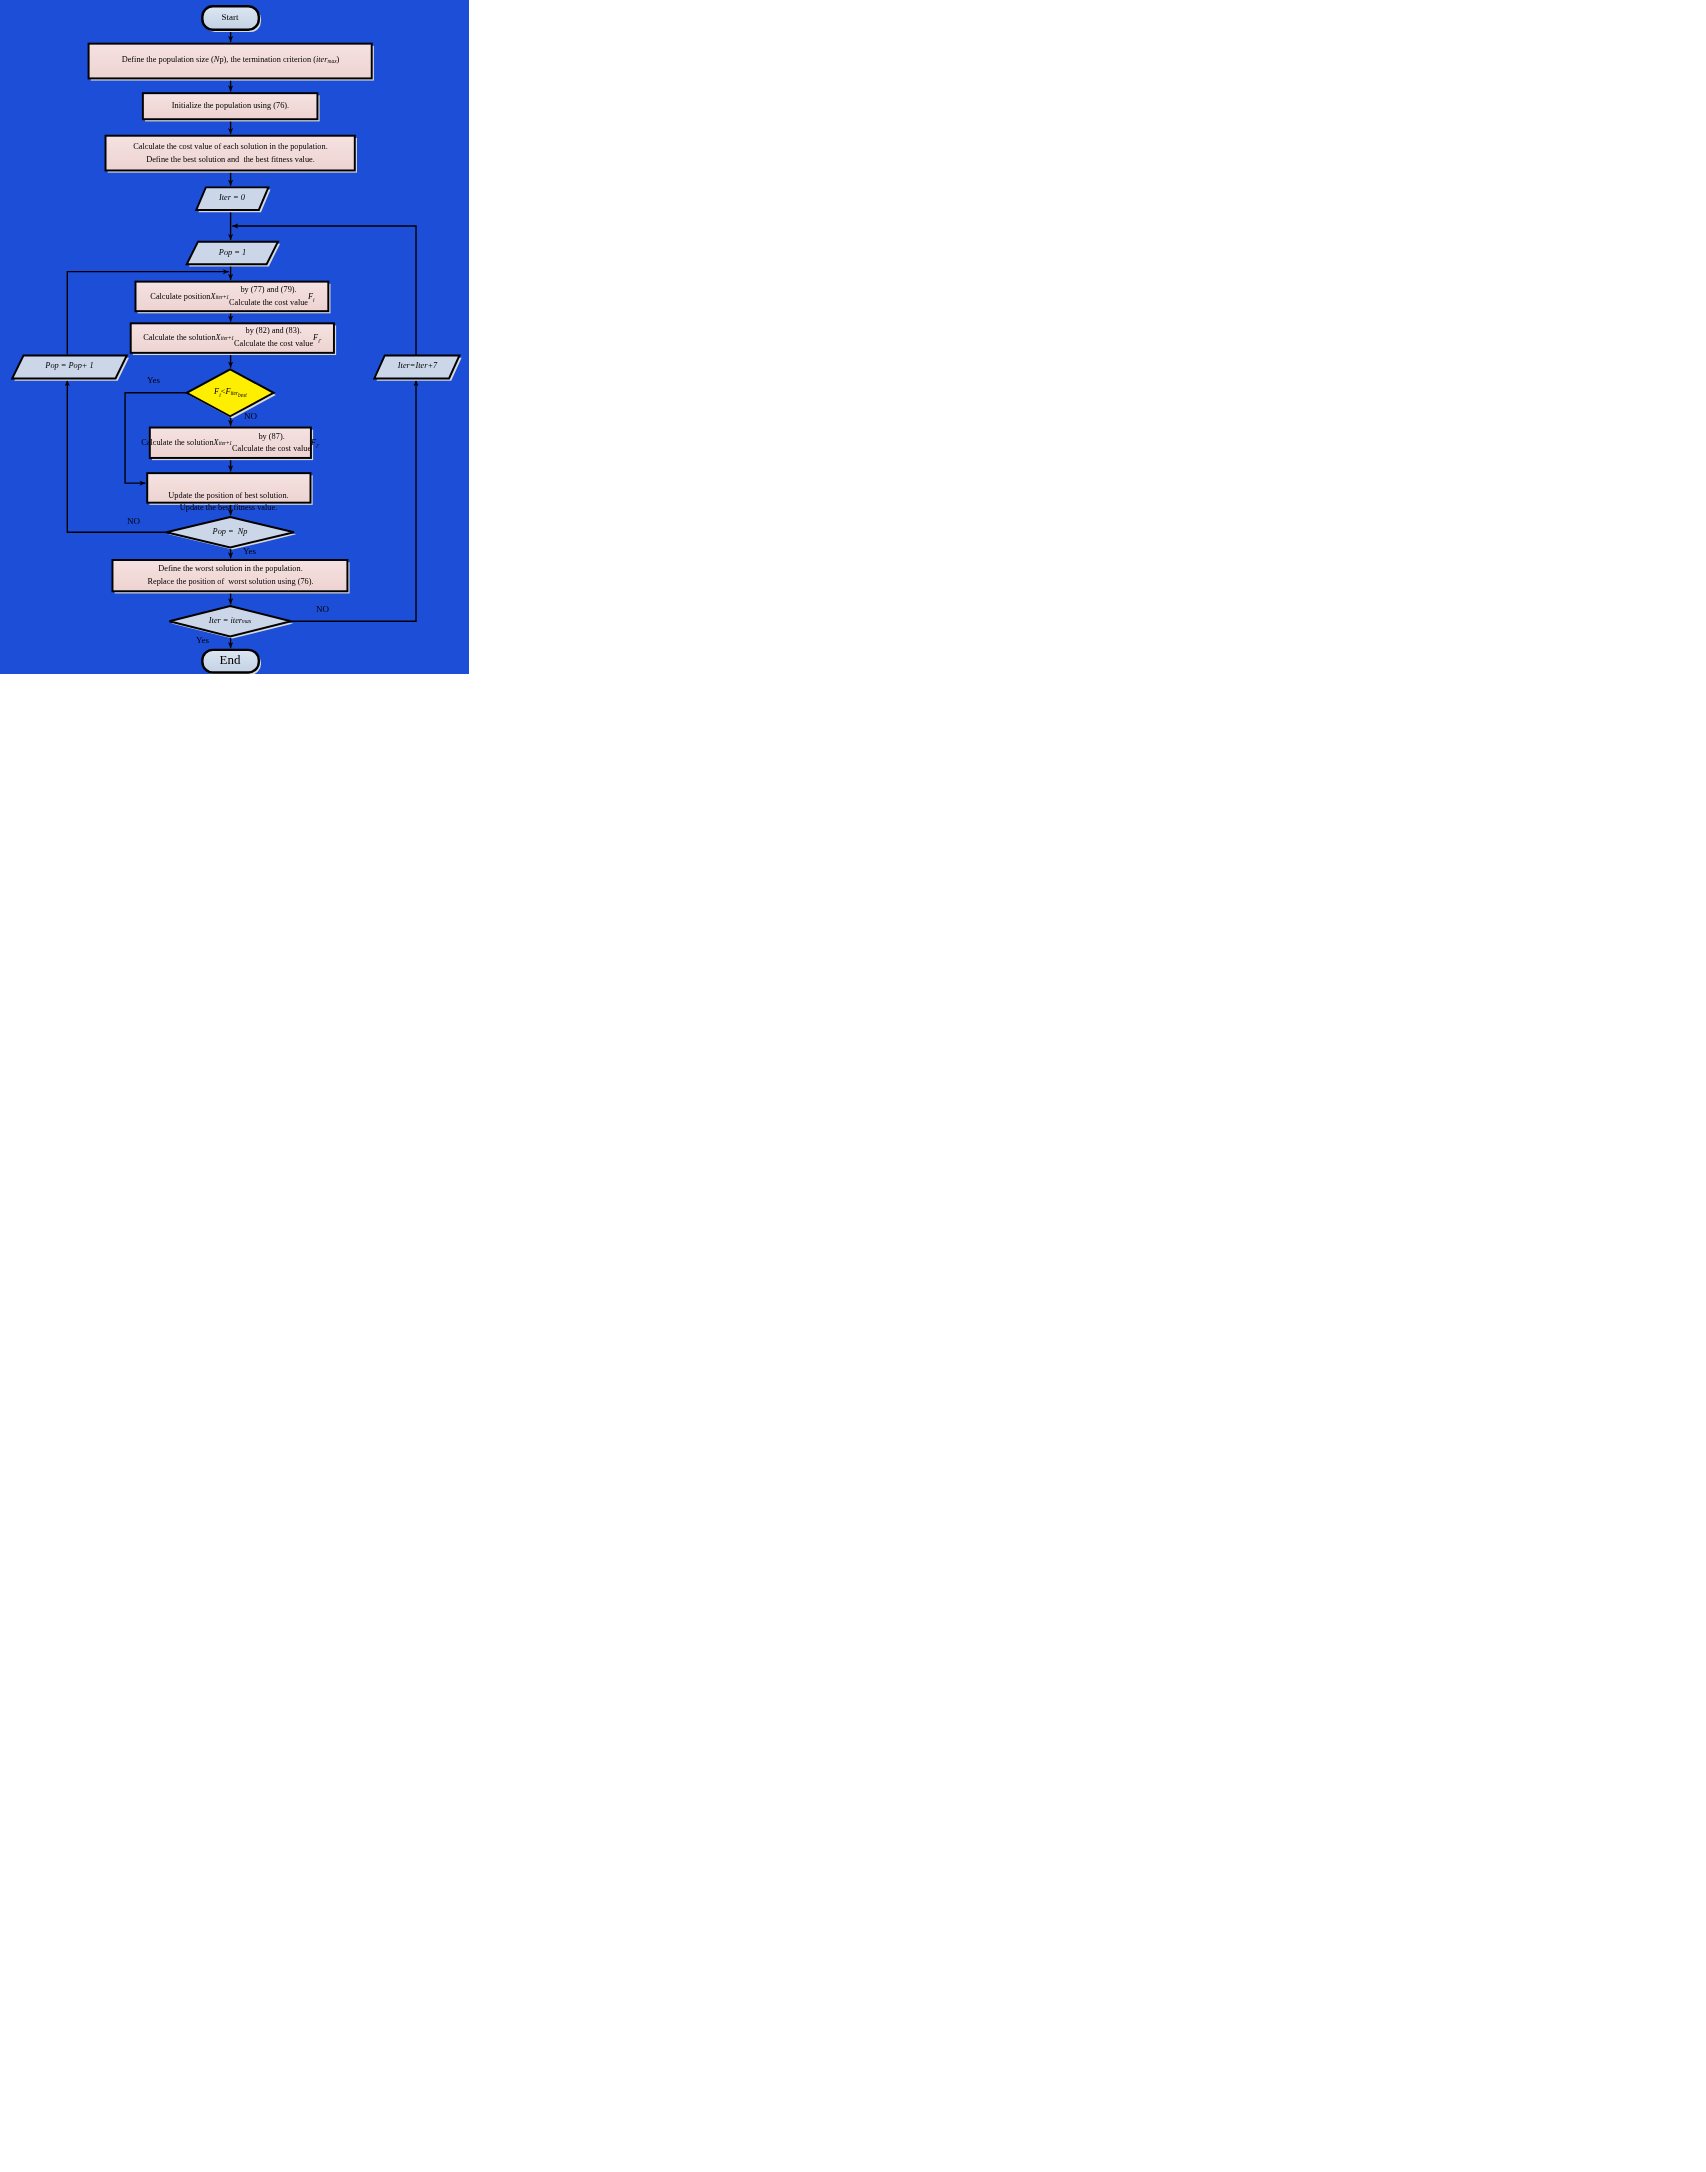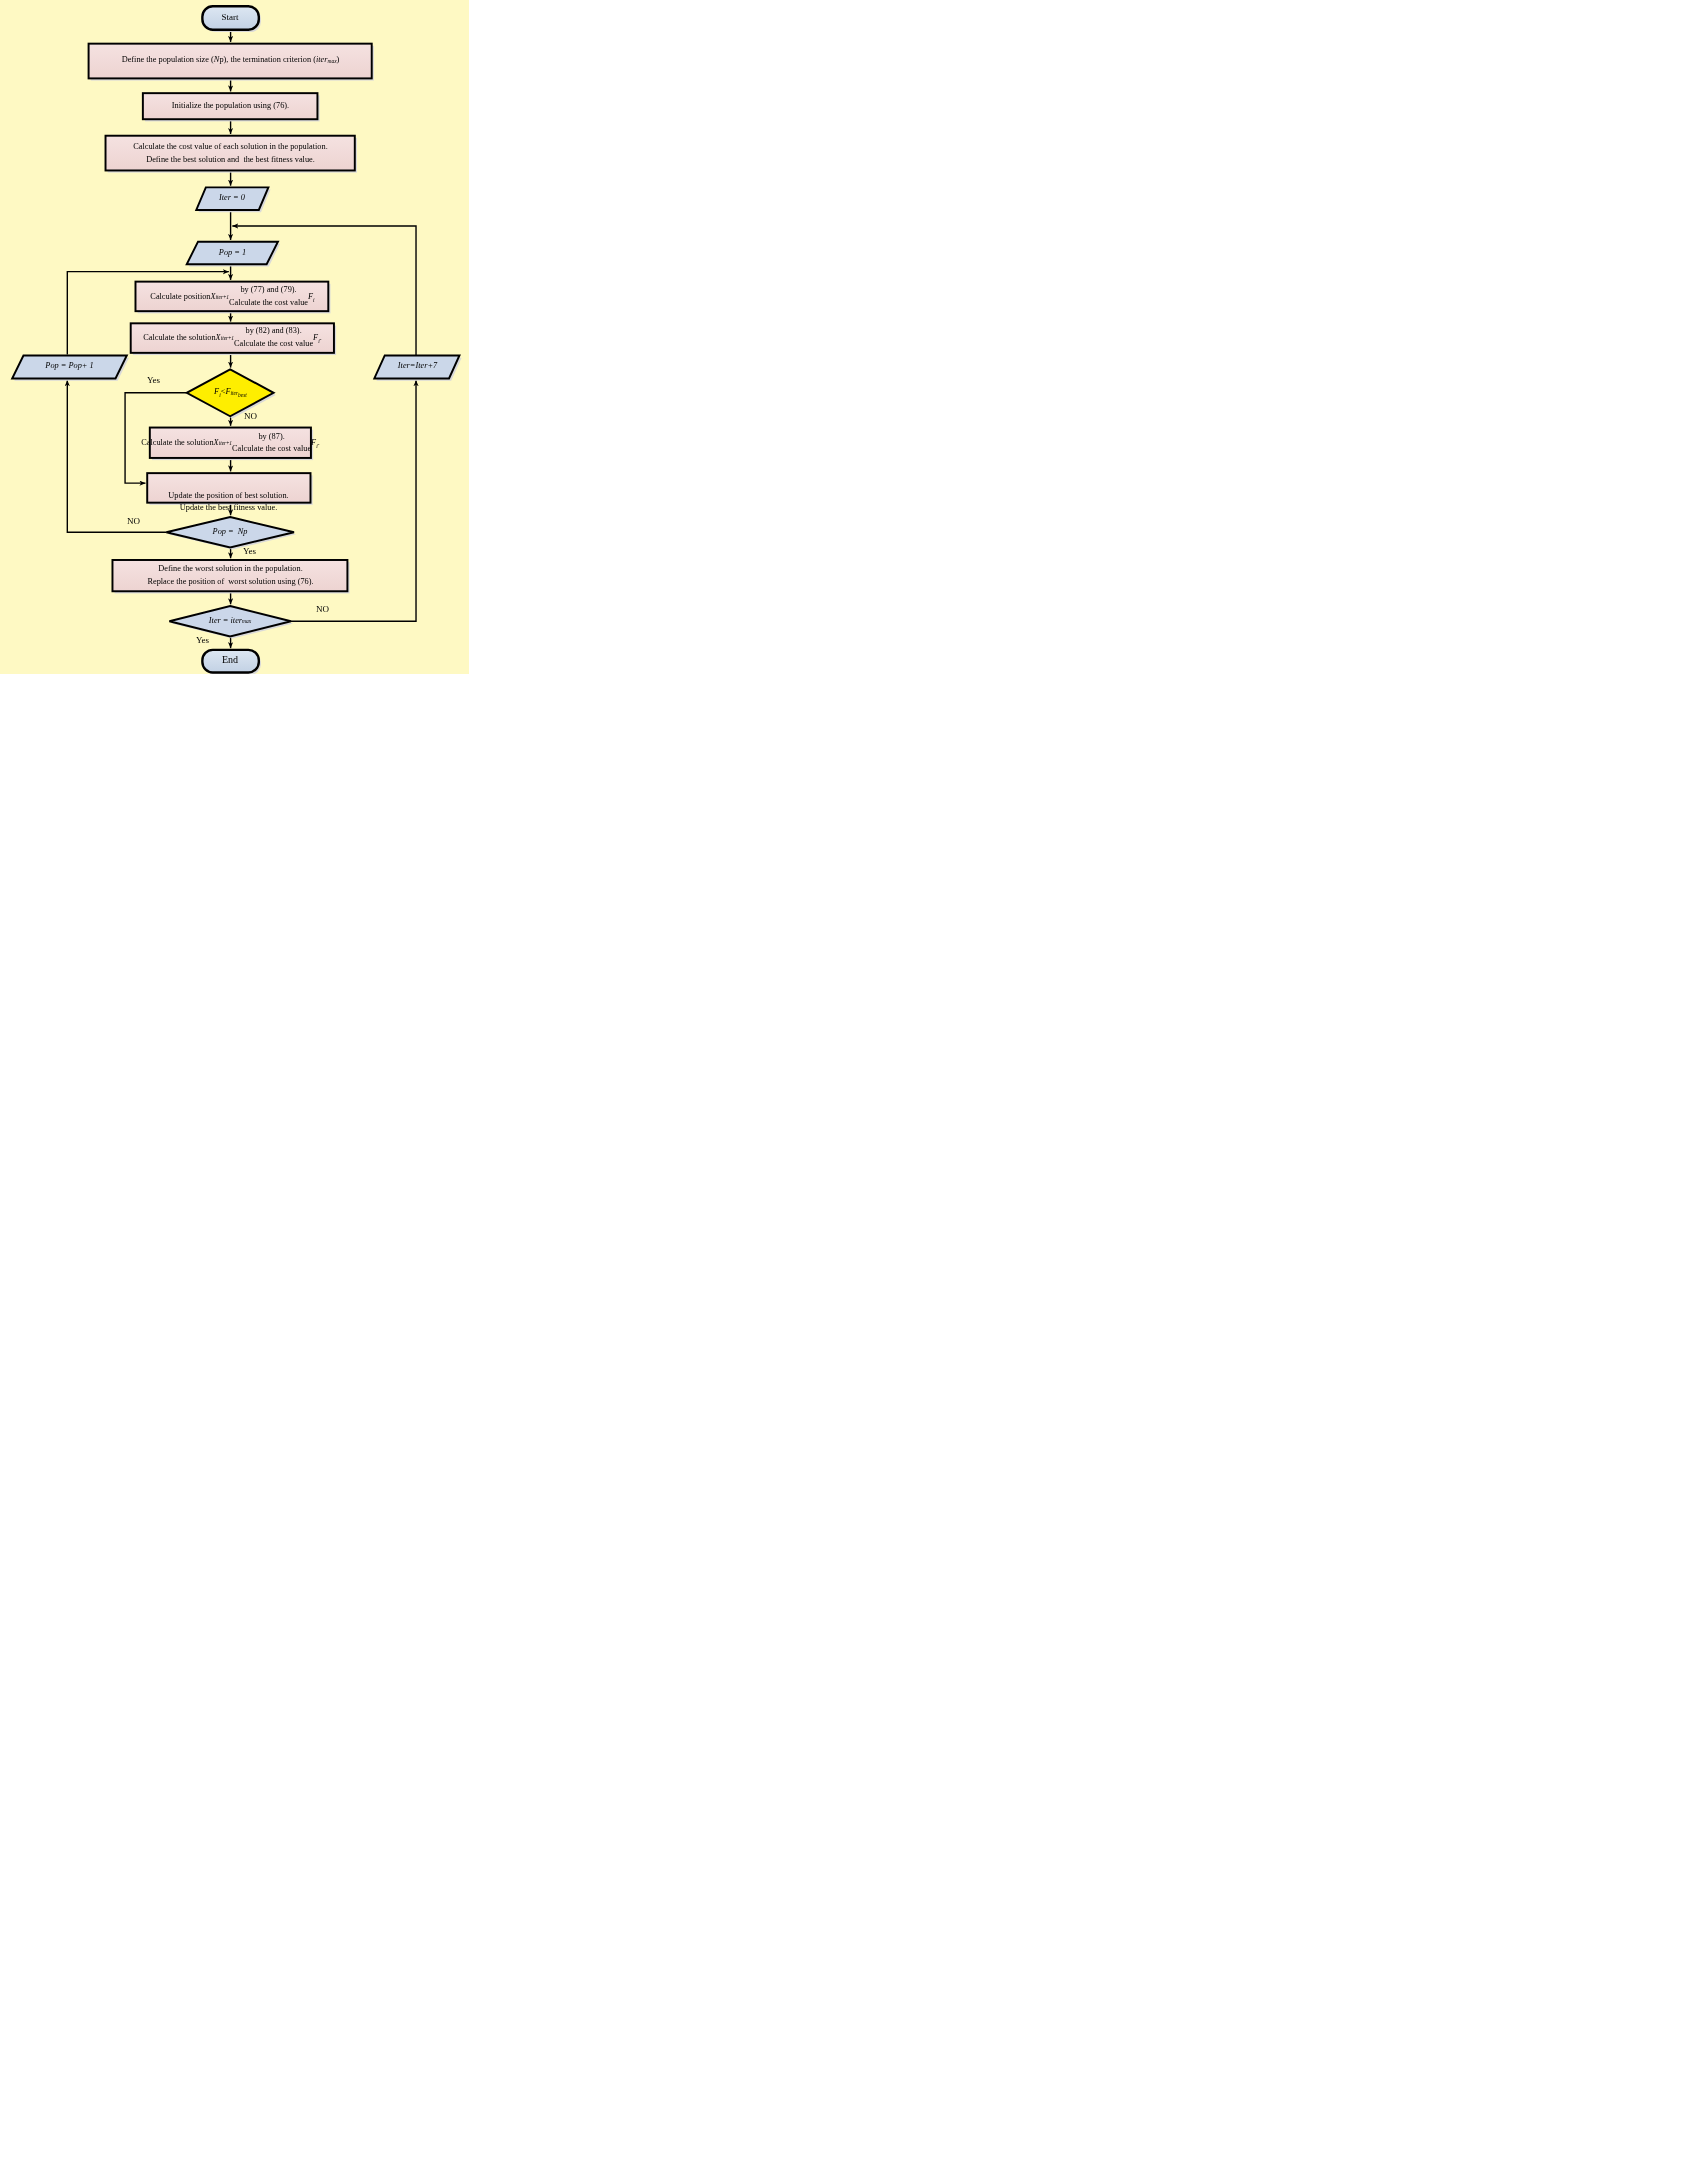--- a/index.html
+++ b/index.html
@@ -1,16 +1,16 @@
 <!DOCTYPE html>
 <html style="font-size:7px"><head>
 <meta charset="utf-8">
 <style>
   html,body{margin:0;padding:0;background:#ffffff;}
-  #flowchart{position:relative;width:469px;height:674px;background:#fef9c3;overflow:hidden;
+  #flowchart{position:relative;width:469px;height:674px;background:#1d4ed8;overflow:hidden;
              font-family:"Liberation Serif","DejaVu Serif",serif;}
   #canvas{position:absolute;left:0;top:0;}
   .edge{stroke:#000;stroke-width:3.2;fill:none;}
   .shape{stroke:#000;}
   .node-label{position:absolute;display:flex;align-items:center;justify-content:center;
               text-align:center;color:#000;line-height:1.5;font-size:8.3px;white-space:nowrap;}
   .math{font-style:italic;}
   .edge-label{position:absolute;font-size:9px;color:#000;}
   sup,sub{font-size:66%;line-height:0;}
   sup{vertical-align:super;}
@@ -120,21 +120,21 @@
   <div class="node-label" style="left:150px;top:428px;width:161px;height:30px;">Calculate the solution <i>X</i><sup><i>iter</i>+<i>1</i></sup> by (87).<br>Calculate the cost value <i>F<sub>i</sub></i>.</div>
 
   <div class="node-label" style="left:147px;top:491px;width:163px;height:22px;">Update the position of best solution.<br>Update the best fitness value.</div>
 
   <div class="node-label math" style="left:166px;top:517px;width:128px;height:30px;">Pop =&nbsp; Np</div>
 
   <div class="node-label" style="left:113px;top:560px;width:235px;height:31px;">Define the worst solution in the population.<br>Replace the position of&nbsp; worst solution using (76).</div>
 
   <div class="node-label math" style="left:169px;top:606px;width:122px;height:30px;">Iter = iter<sup>max</sup></div>
 
-  <div class="node-label" style="left:202px;top:650px;width:56px;height:19px;font-size:10px;">End</div>
+  <div class="node-label" style="left:202px;top:650px;width:56px;height:19px;font-size:13px;">End</div>
 
   <div class="node-label math" style="left:12px;top:355px;width:115px;height:23px;">Pop = Pop+ 1</div>
 
   <div class="node-label math" style="left:375px;top:355px;width:85px;height:23px;">Iter=Iter+7</div>
 
   <div class="edge-label" style="left:147px;top:375px;">Yes</div>
   <div class="edge-label" style="left:244px;top:411px;">NO</div>
   <div class="edge-label" style="left:127px;top:516px;">NO</div>
   <div class="edge-label" style="left:243px;top:546px;">Yes</div>
   <div class="edge-label" style="left:316px;top:604px;">NO</div>

